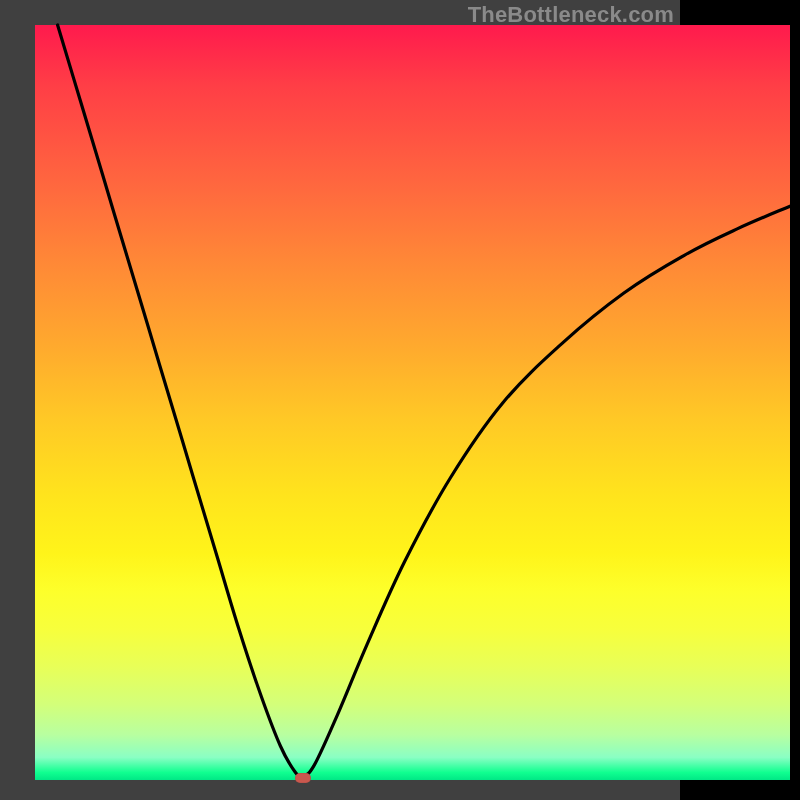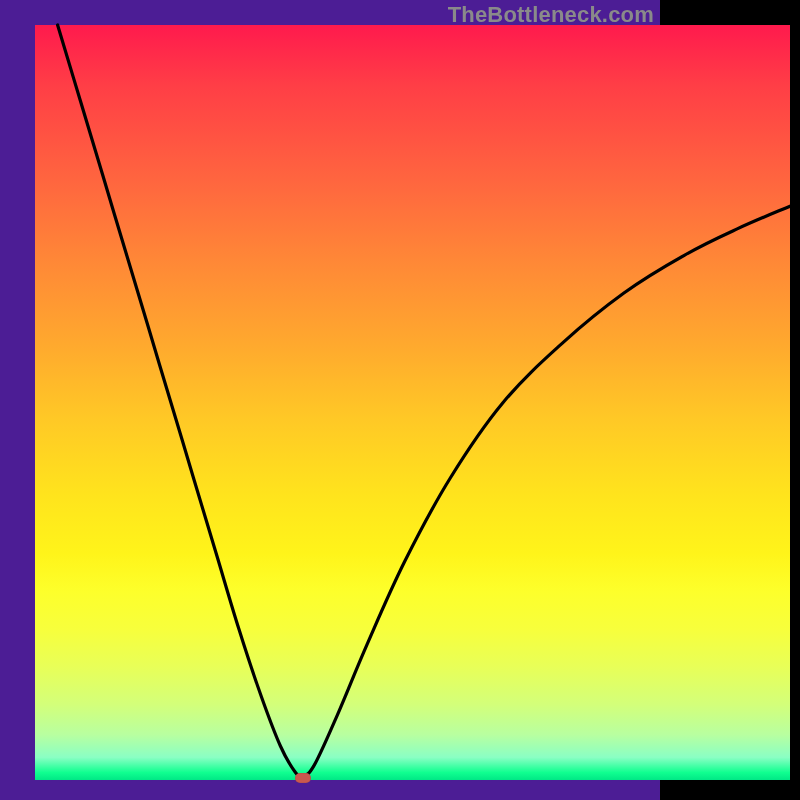--- a/index.html
+++ b/index.html
@@ -7,21 +7,22 @@
     padding: 0;
     width: 800px;
     height: 800px;
     background: #000;
     overflow: hidden;
   }
   .frame {
     position: absolute;
     left: 0; top: 0;
     width: 660px; height: 800px;
-    background: #4c1d95;
+    background: #404040;
+    padding-left: 20px;
   }
   .plot-area {
     position: absolute;
     left: 35px;
     top: 25px;
     width: 755px;
     height: 755px;
     
     background: linear-gradient(
       to bottom,

